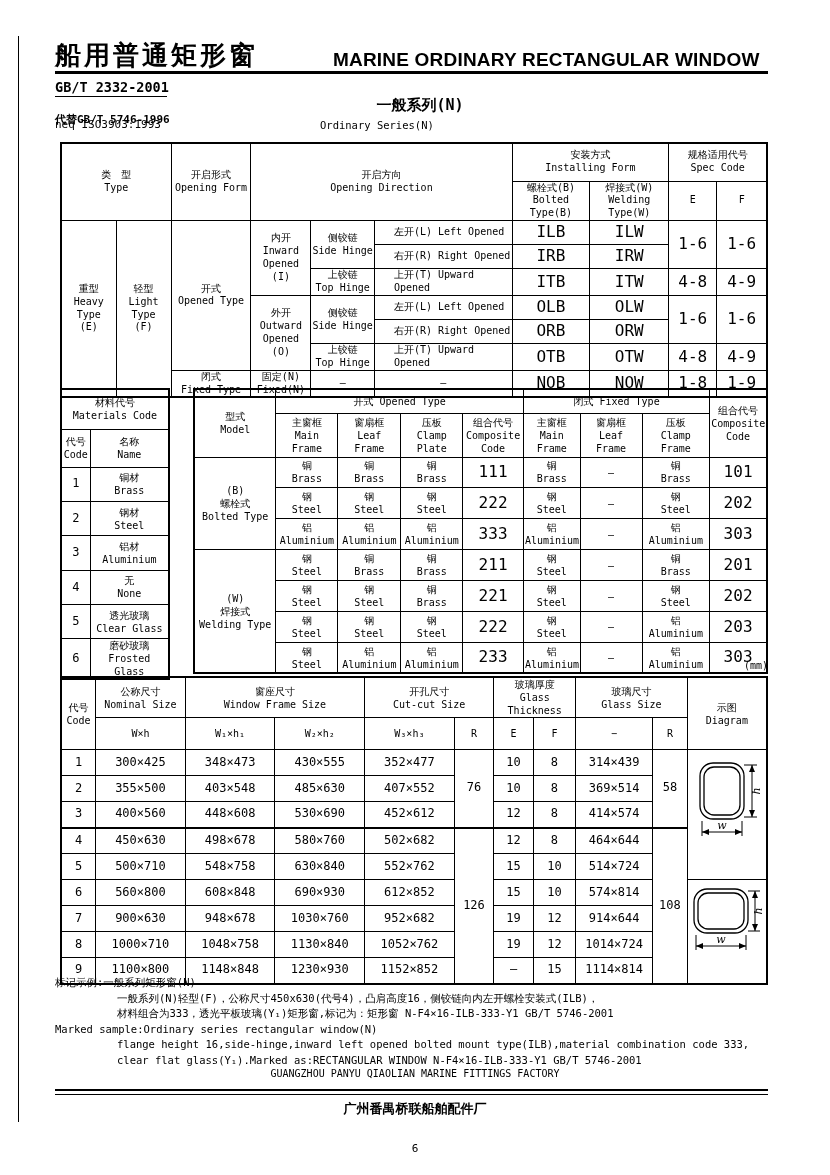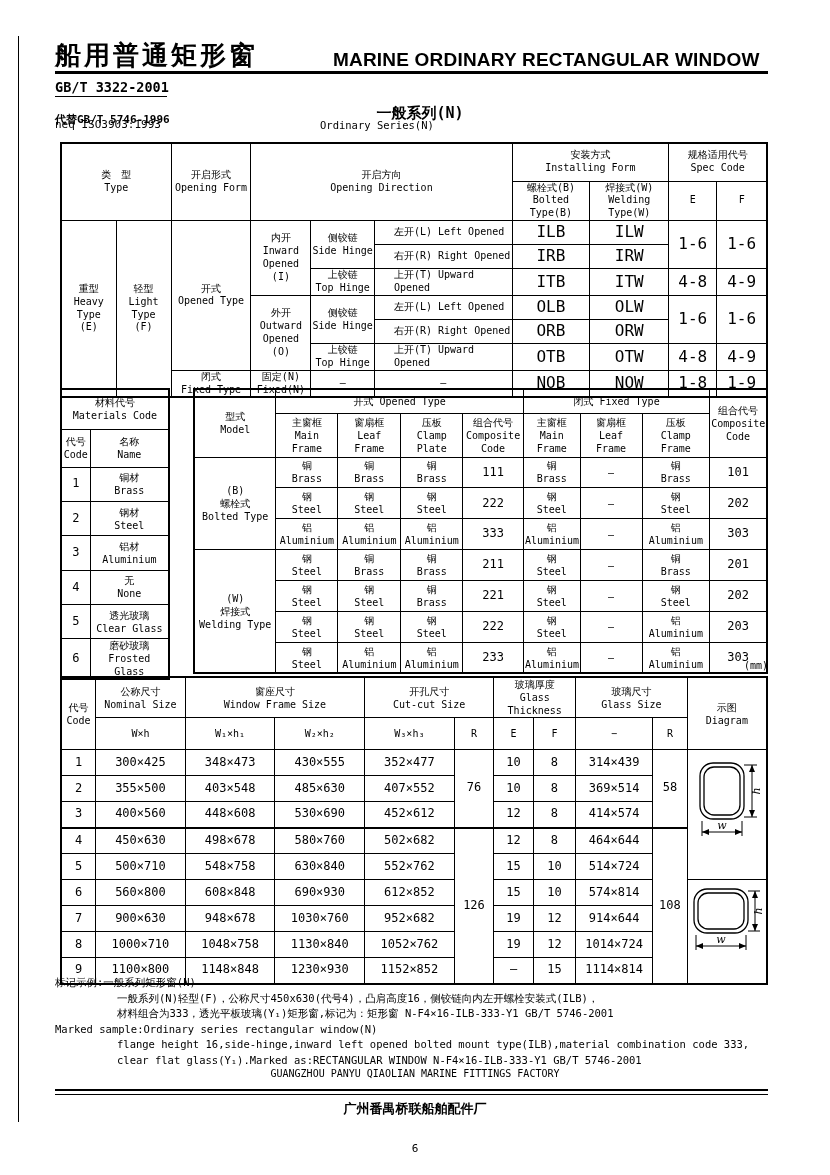--- a/index.html
+++ b/index.html
@@ -9,21 +9,21 @@
   .abs { position:absolute; }
   .rule { position:absolute; background:#000; }
 
   
   .title-zh { left:55px; top:38px; font-size:26px; font-weight:bold; letter-spacing:3px; }
   .title-en { left:333px; top:49px; font-size:19px; font-weight:bold;
               font-family:"Liberation Sans",sans-serif; letter-spacing:0.2px; }
   .std      { left:55px; top:79px;  font-size:13.5px; font-weight:bold; }
   .std-neq  { left:55px; top:99px;  font-size:11px; font-weight:normal;margin-top:19px; }
   .std-rep  { left:55px; top:112px; font-size:11px; font-weight:bold; }
-  .series-zh{ left:320px; top:104px;  width:200px; text-align:center; font-size:15px; font-weight:bold; }
+  .series-zh{ left:320px; top:96px;  width:200px; text-align:center; font-size:15px; font-weight:bold; }
   .series-en{ left:320px; top:119px; width:200px; text-align:left; font-size:10.5px; }
 
   
   table { border-collapse:collapse; table-layout:fixed; position:absolute; border:2px solid #000; }
   th,td { border:1px solid #000; text-align:center; vertical-align:middle; font-weight:normal; padding:0 1px; }
   .pre { white-space:pre-line; }
   .al  { text-align:left; padding-left:19px; }
 
   #t1 { left:60px; top:142px; width:708px; font-size:10px; line-height:1.28; }
   #t1 thead tr:nth-child(1) { height:38px; }
@@ -34,21 +34,21 @@
   #tm { left:60px; top:388px; width:110px; font-size:10px; line-height:1.3; }
   #tm thead tr:nth-child(1) { height:40px; }
   #tm thead tr:nth-child(2) { height:38px; }
   #tm tbody tr { height:34.4px; }
   #tm .mcode { font-size:12px; }
 
   #t2 { left:193px; top:388px; width:575px; font-size:10px; line-height:1.3; }
   #t2 thead tr:nth-child(1) { height:24px; }
   #t2 thead tr:nth-child(2) { height:44px; }
   #t2 tbody tr { height:30.9px; }
-  #t2 .num { font-size:12px; }
+  #t2 .num { font-size:16px; }
 
   .mm { right:62px; top:660px; font-size:10px; }
 
   #t3 { left:60px; top:676px; width:708px; font-size:10px; line-height:1.3; }
   #t3 thead tr:nth-child(1) { height:38px; }
   #t3 thead tr:nth-child(2) { height:32px; }
   #t3 tbody tr { height:26px; }
   #t3 tbody td { font-size:12px; }
   #t3 tr.thick td  { border-bottom:2px solid #000; }
   #t3 tr.thickt td { border-top:2px solid #000; }
@@ -72,21 +72,21 @@
 </head>
 <body>
 
 <div class="page">
 
   <div class="rule" style="left:18px;top:36px;width:1px;height:1086px;"></div>
 
   <div class="abs title-en">MARINE ORDINARY RECTANGULAR WINDOW</div>
   <div class="abs title-zh">船用普通矩形窗</div>
   <div class="rule" style="left:55px;top:71px;width:713px;height:3px;"></div>
-  <div class="abs std">GB/T 3322-2001</div>
+  <div class="abs std">GB/T 2332-2001</div>
   <div class="rule" style="left:55px;top:96px;width:112px;height:1px;"></div>
   <div class="abs std-neq">neq ISO3903:1993</div>
   <div class="abs std-rep">代替GB/T 5746-1996</div>
   <div class="abs series-zh">一般系列(N)</div>
   <div class="abs series-en">Ordinary Series(N)</div>
 
   <table id="t1">
     <colgroup>
       <col style="width:7.8%">
         <col style="width:7.8%">

